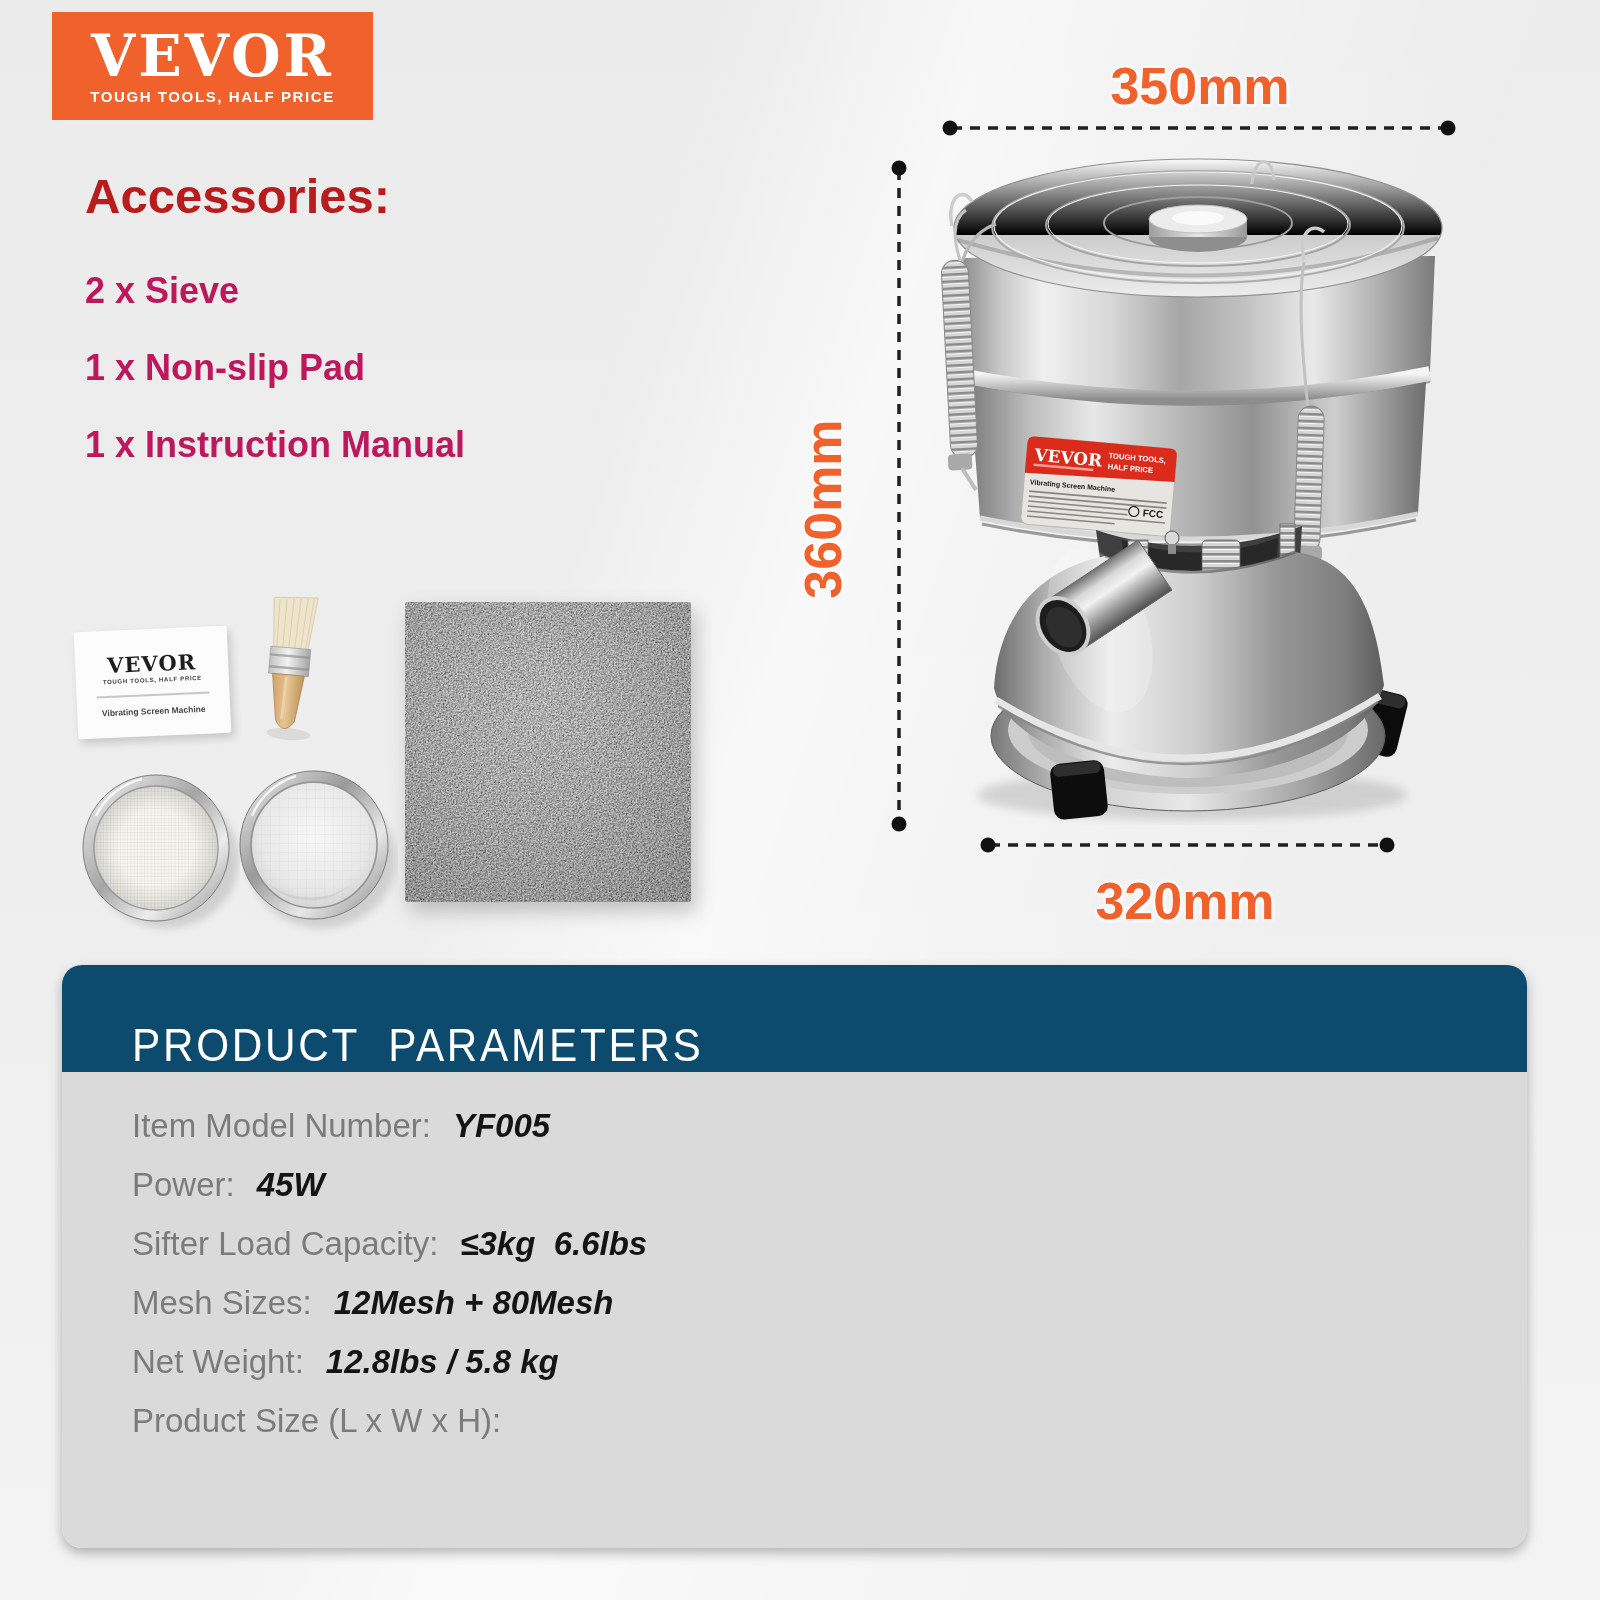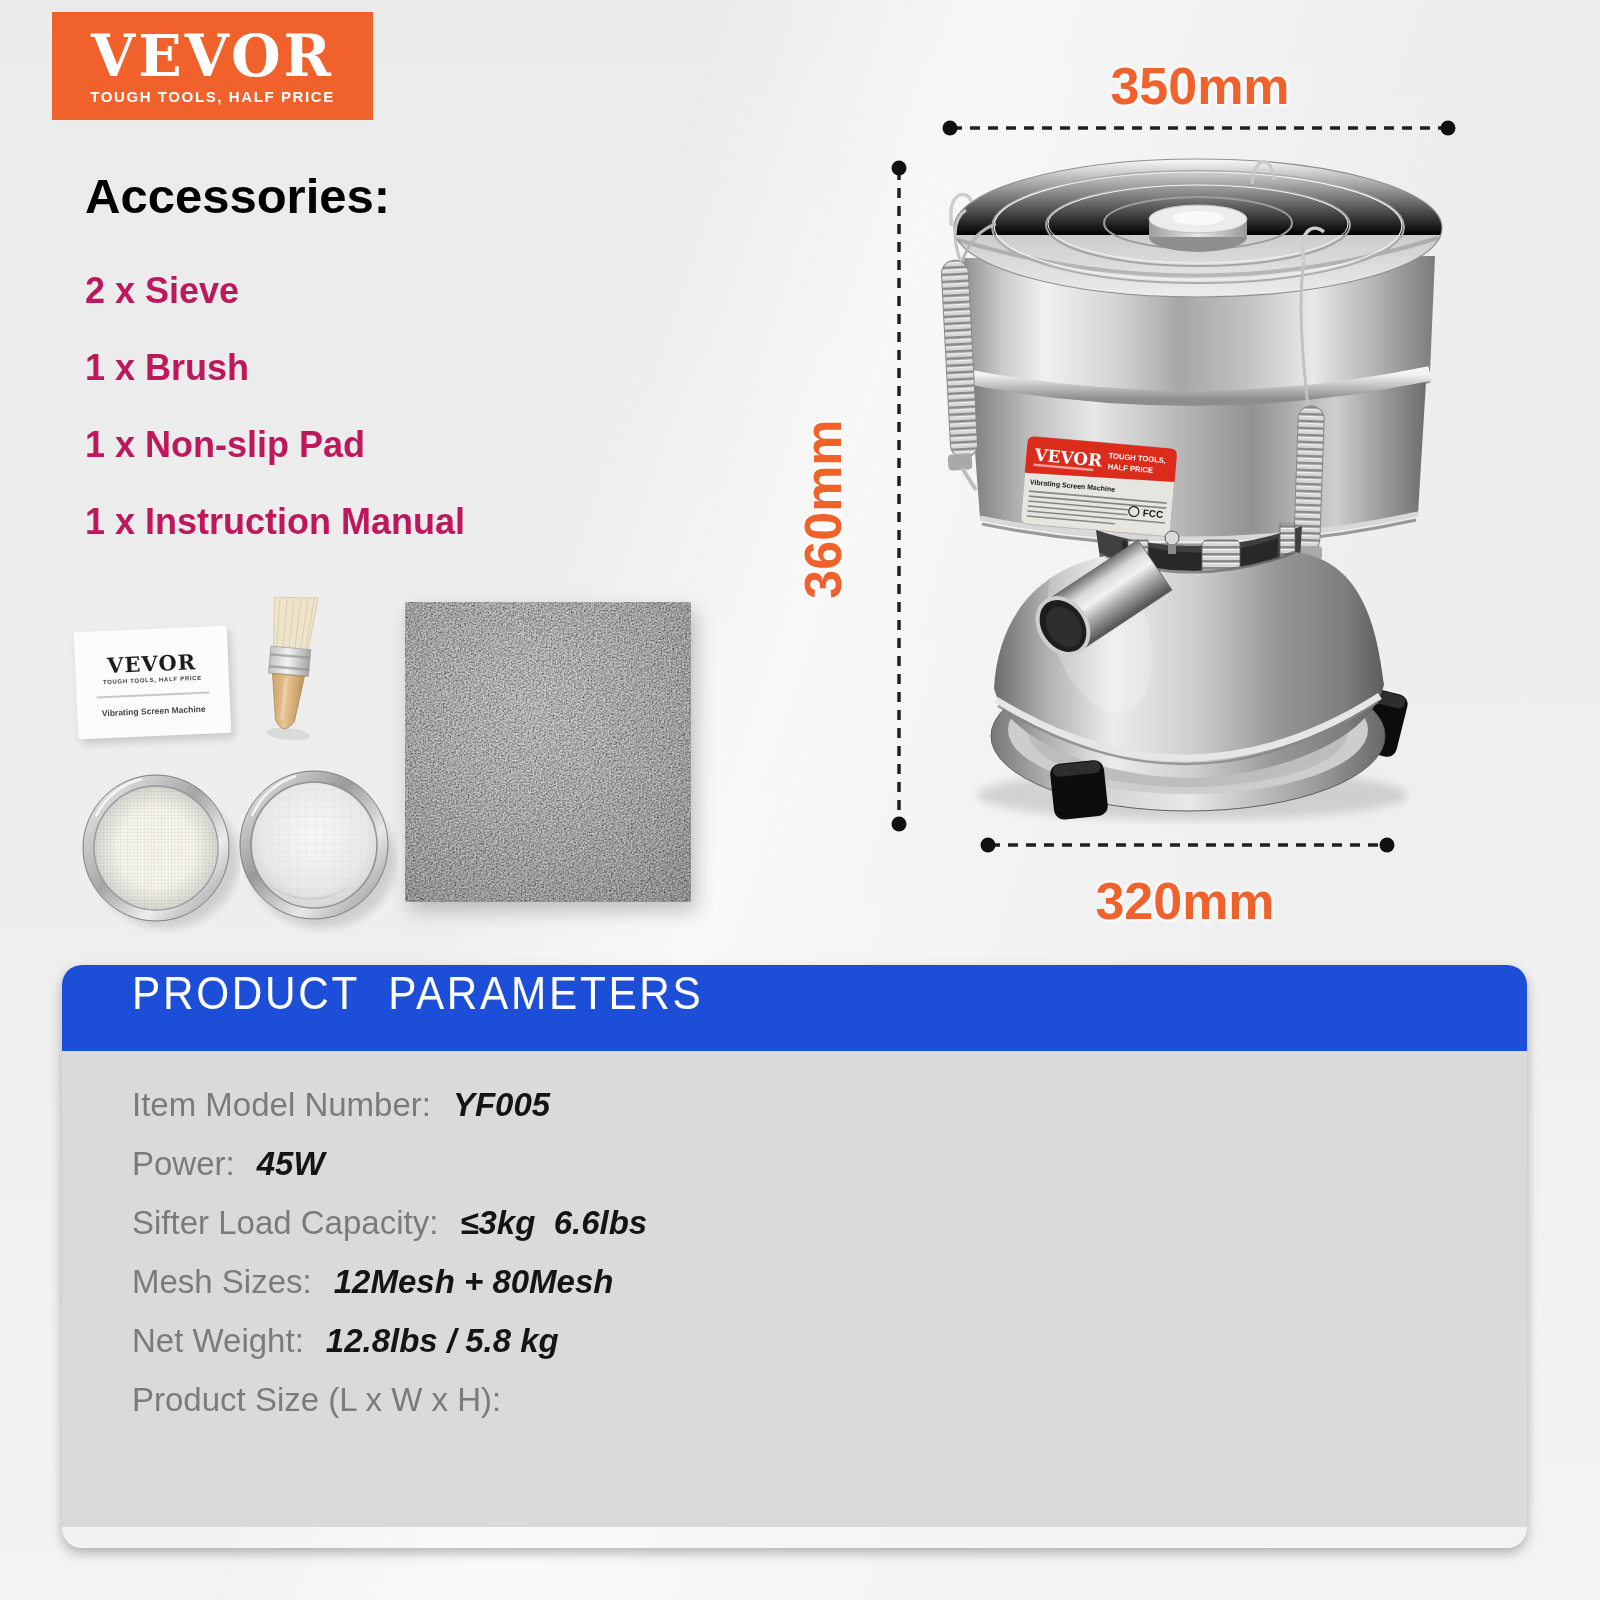--- a/index.html
+++ b/index.html
@@ -9,40 +9,40 @@
   
   .sheen{position:absolute;inset:0;
     background:
       linear-gradient(108deg, rgba(255,255,255,0) 34%, rgba(255,255,255,.62) 47%, rgba(255,255,255,.30) 60%, rgba(255,255,255,.05) 74%),
       linear-gradient(180deg,#ebebeb 0%,#eeeeee 55%,#f3f3f3 100%);}
   
   .logo-box{left:52px;top:12px;width:321px;height:108px;background:#F0612C;display:flex;flex-direction:column;align-items:center;justify-content:center;}
   .logo-text{font-family:"DejaVu Serif",serif;font-weight:bold;font-size:57px;line-height:56px;color:#ffffff;letter-spacing:3px;}
   .logo-tagline{font-size:15px;font-weight:bold;color:#ffffff;letter-spacing:1.6px;margin-top:4px;}
   
-  .acc-heading{left:85px;top:168px;font-size:49px;font-weight:bold;color:#000000;}
+  .acc-heading{left:85px;top:168px;font-size:49px;font-weight:bold;color:#b91c1c;}
   .acc-list{left:85px;top:252px;}
   .acc-item{height:77px;display:flex;align-items:center;font-size:36px;font-weight:bold;color:#be185d;}
   
   .manual-card{left:76px;top:629px;width:153px;height:107px;background:#fcfcfc;border-radius:2px;
     transform:rotate(-2.5deg);box-shadow:3px 5px 9px rgba(0,0,0,.16);display:flex;flex-direction:column;align-items:center;}
   .mc-logo{font-family:"DejaVu Serif",serif;font-weight:bold;font-size:21px;letter-spacing:1px;color:#1d1d1d;margin-top:22px;}
   .mc-tagline{font-size:6px;font-weight:bold;letter-spacing:.7px;color:#3a3a3a;margin-top:1px;}
   .mc-line{width:74%;height:2px;background:#c7c7c7;margin-top:11px;}
   .mc-title{font-size:8.5px;font-weight:bold;color:#454545;margin-top:10px;}
   
   .dim-label{position:absolute;width:250px;text-align:center;font-size:52px;font-weight:bold;color:#F0612C;
     text-shadow:0 0 5px #fff,0 0 5px #fff,2px 2px 4px rgba(255,255,255,.95);}
   .dim-350{left:1075px;top:56px;}
   .dim-360{left:698px;top:479px;transform:rotate(-90deg);}
   .dim-320{left:1060px;top:871px;}
   
   .param-panel{left:62px;top:965px;width:1465px;height:583px;border-radius:20px;overflow:hidden;
     box-shadow:0 5px 12px rgba(0,0,0,.28);}
-  .param-header{height:86px;background:#1d4ed8;display:flex;align-items:flex-start;}
+  .param-header{height:107px;background:#0c4a6e;display:flex;align-items:flex-end;}
   .param-title{color:#fff;font-size:47px;font-weight:400;letter-spacing:3px;white-space:pre;margin-left:70px;
     transform:scaleX(.9);transform-origin:left center;}
   .param-body{height:476px;background:#dadada;padding:24px 70px 0 70px;box-sizing:border-box;}
   .spec-row{height:59px;display:flex;align-items:center;font-size:33px;}
   .spec-label{color:#7b7b7b;white-space:pre;}
   .spec-value{color:#141414;font-weight:bold;margin-left:22px;white-space:pre;font-style:italic;}
   svg text{font-family:"Liberation Sans",sans-serif;}
   .serif-t{font-family:"DejaVu Serif",serif;}
 </style>
 </head>
@@ -52,21 +52,20 @@
   <div class="sheen"></div>
 
   <div class="abs logo-box">
     <div class="logo-text">VEVOR</div>
     <div class="logo-tagline">TOUGH TOOLS, HALF PRICE</div>
   </div>
 
   <div class="abs acc-heading">Accessories:</div>
   <div class="abs acc-list">
     <div class="acc-item">2 x Sieve</div>
-    <div class="acc-item">1 x Brush</div>
     <div class="acc-item">1 x Non-slip Pad</div>
     <div class="acc-item">1 x Instruction Manual</div>
   </div>
 
   <div class="abs manual-card">
     <div class="mc-logo">VEVOR</div>
     <div class="mc-tagline">TOUGH TOOLS, HALF PRICE</div>
     <div class="mc-line"></div>
     <div class="mc-title">Vibrating Screen Machine</div>
   </div>

